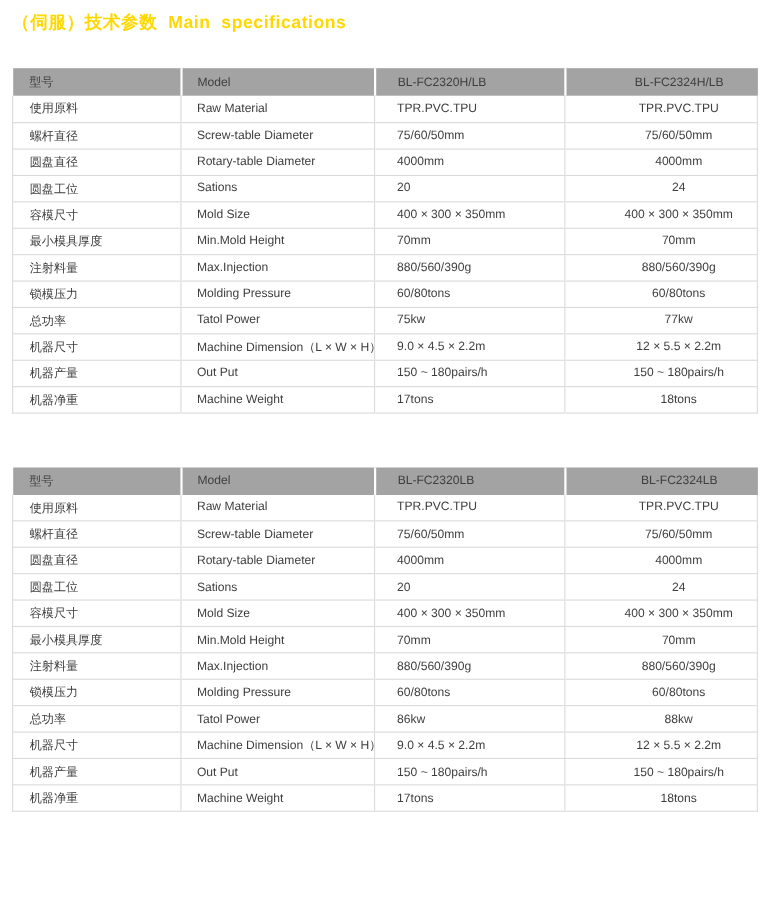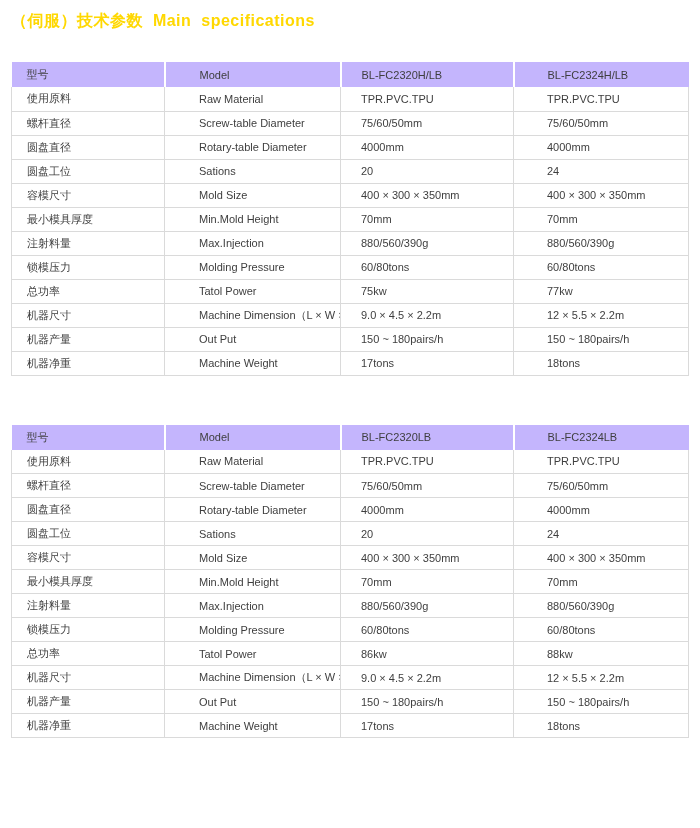--- a/index.html
+++ b/index.html
@@ -29,44 +29,44 @@
     table-layout: fixed;
     width: 677px;
     margin-left: 11px;
     font-size: 11px;
     color: #3E3E3E;
   }
   table.spec-table.first  { margin-top: 30px; }
   table.spec-table.second { margin-top: 49px; }
 
   .spec-table th {
-    background: #c4b5fd;
+    background: #a3a3a3;
     height: 25px;
     font-weight: normal;
     text-align: left;
     vertical-align: middle;
     border: none;
   }
   .spec-table th + th { border-left: 2px solid #ffffff; }
 
   .spec-table td {
     height: 24px;
     vertical-align: middle;
     text-align: left;
     border-bottom: 1px solid #DADADA;
     border-left: 1px solid #DADADA;
     white-space: pre;
     overflow: hidden;
   }
   .spec-table td:last-child { border-right: 1px solid #DADADA; }
 
   .spec-table .c0 { width: 153px; padding-left: 15px; }
-  .spec-table .c1 { width: 176px; padding-left: 34px; }
+  .spec-table .c1 { width: 176px; padding-left: 14px; }
   .spec-table .c2 { width: 173px; padding-left: 20px; }
-  .spec-table .c3 { width: 175px; padding-left: 33px; }
+  .spec-table .c3 { width: 175px; padding-left: 33px; text-align: center; }
 </style>
 </head>
 <body>
 
 <div class="page">
 
   <section>
     <h1 class="section-title first">（伺服）技术参数  Main  specifications</h1>
     <table class="spec-table first">
         <thead>

